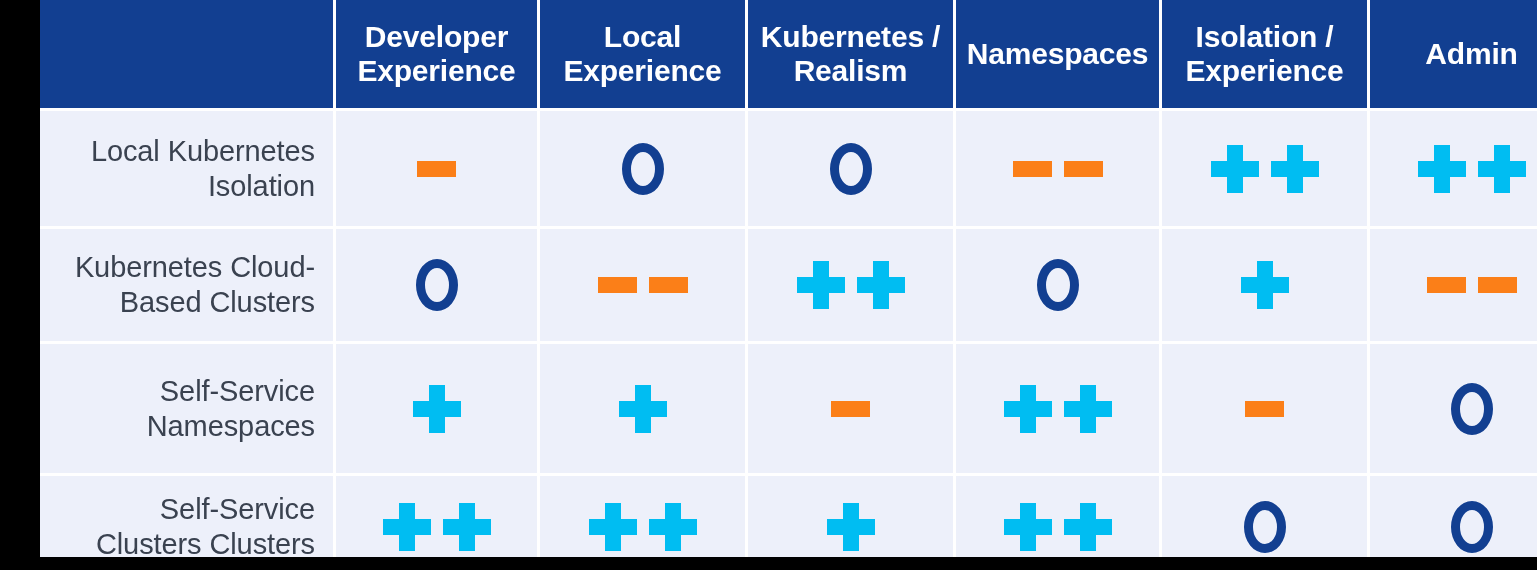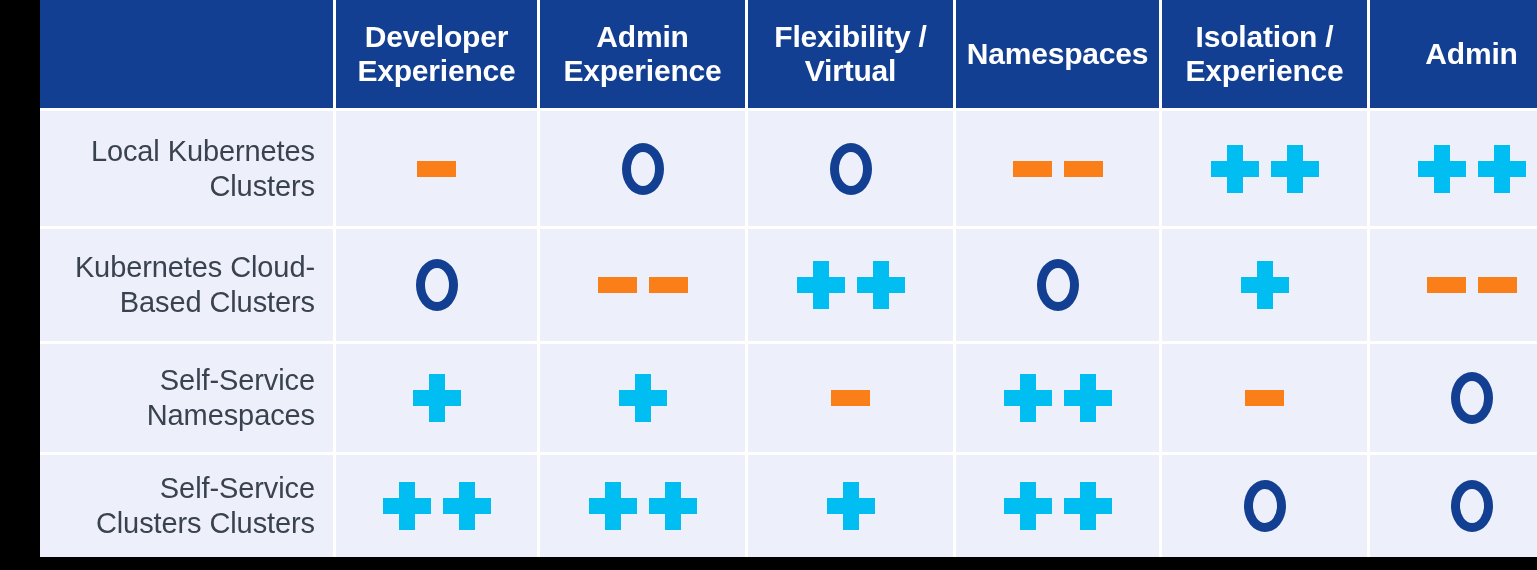--- a/index.html
+++ b/index.html
@@ -73,21 +73,21 @@
     color: #3A4250;
     font-size: 29px;
     line-height: 1.2;
     text-align: right;
     padding: 0 18px 0 10px;
     letter-spacing: -0.1px;
   }
 
   tbody tr.row-0 td { height: 118px; }
   tbody tr.row-1 td { height: 115px; }
-  tbody tr.row-2 td { height: 111px; }
+  tbody tr.row-2 td { height: 132px; }
   tbody tr.row-3 td { height: 105px; }
 
   .rating-cell-inner {
     display: flex;
     align-items: center;
     justify-content: center;
     gap: 12px;
     height: 100%;
     width: 100%;
   }
@@ -165,30 +165,30 @@
       <col class="col-c1">
       <col class="col-c2">
       <col class="col-c3">
       <col class="col-c4">
       <col class="col-c5">
     </colgroup>
     <thead>
       <tr>
         <th class="corner-cell"></th>
         <th>Developer Experience</th>
-        <th>Admin Experience</th>
-        <th>Flexibility / Virtual</th>
+        <th>Local Experience</th>
+        <th>Kubernetes / Realism</th>
         <th>Namespaces</th>
         <th>Isolation / Experience</th>
         <th class="last-col">Admin</th>
       </tr>
     </thead>
     <tbody id="table-body">
         <tr class="row-0">
-          <td class="row-label">Local Kubernetes Clusters</td>
+          <td class="row-label">Local Kubernetes Isolation</td>
           <td>
             <div class="rating-cell-inner">
               <span class="glyph glyph-minus"></span>
             </div>
           </td>
           <td>
             <div class="rating-cell-inner">
               <span class="glyph glyph-circle"></span>
             </div>
           </td>

